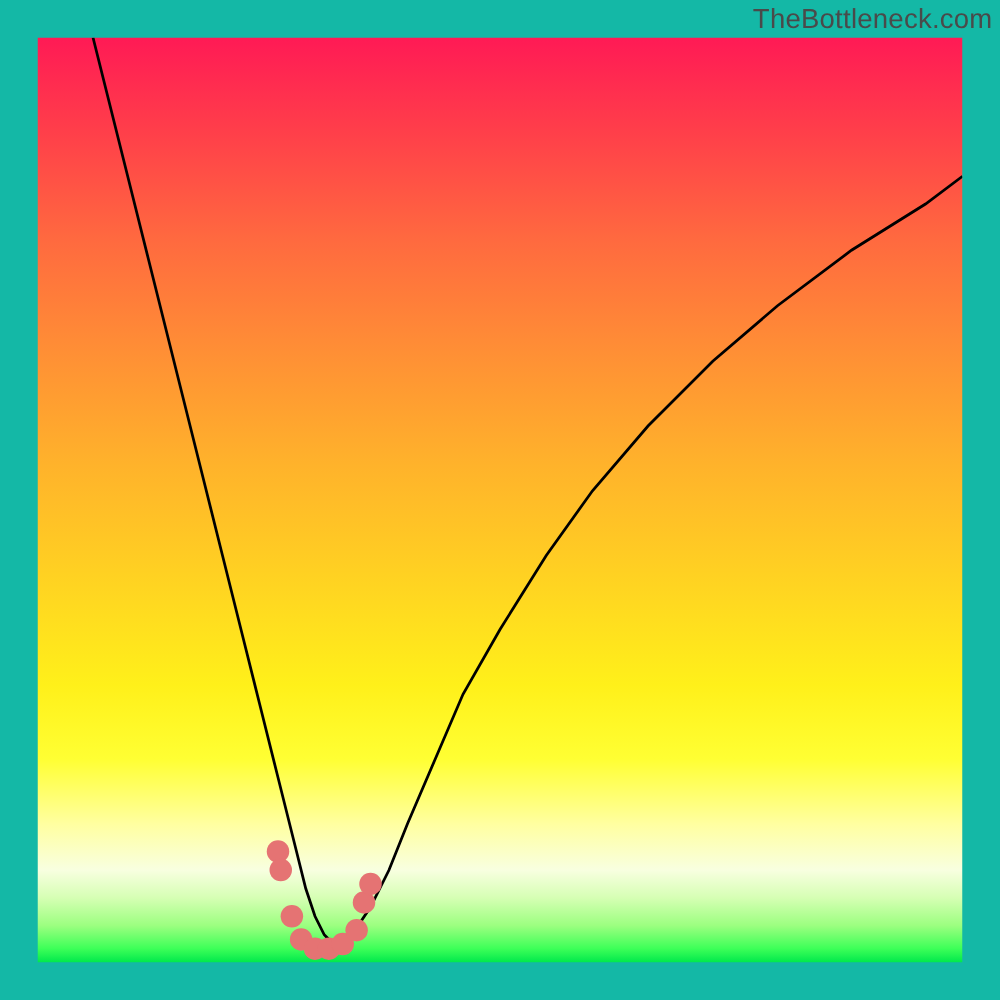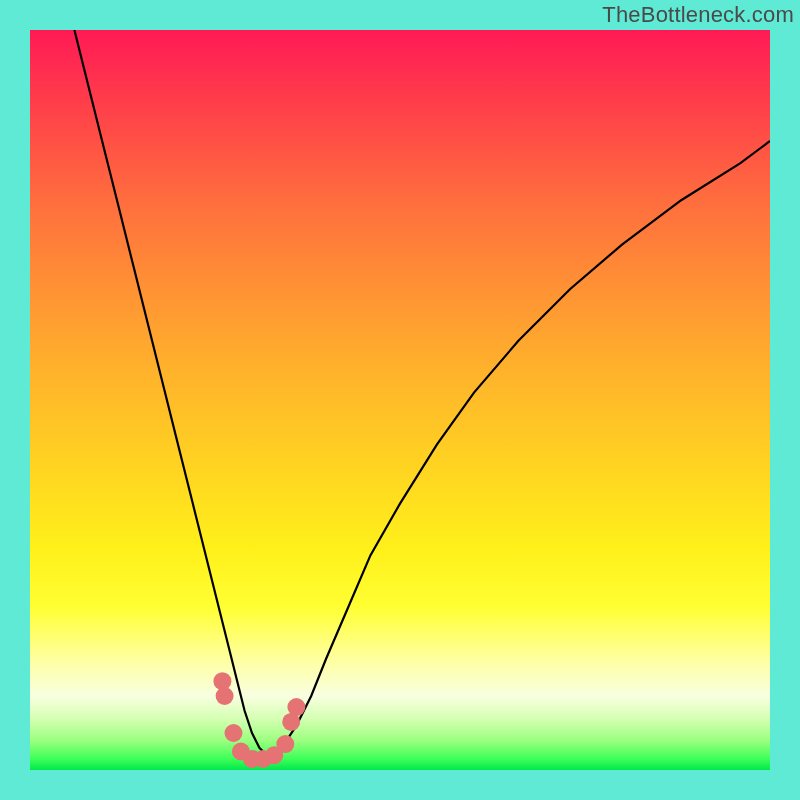--- a/index.html
+++ b/index.html
@@ -9,21 +9,21 @@
     height: 800px;
     overflow: hidden;
     background: #000;
     font-family: Arial, Helvetica, sans-serif;
   }
   .frame {
     position: absolute;
     left: 0; top: 0;
     width: 800px;
     height: 800px;
-    background: #5eead4;
+    background: #14b8a6;
   }
   .plot-area {
     position: absolute;
     left: 30px;
     top: 30px;
     width: 740px;
     height: 740px;
     overflow: hidden;
   }
   .gradient {

